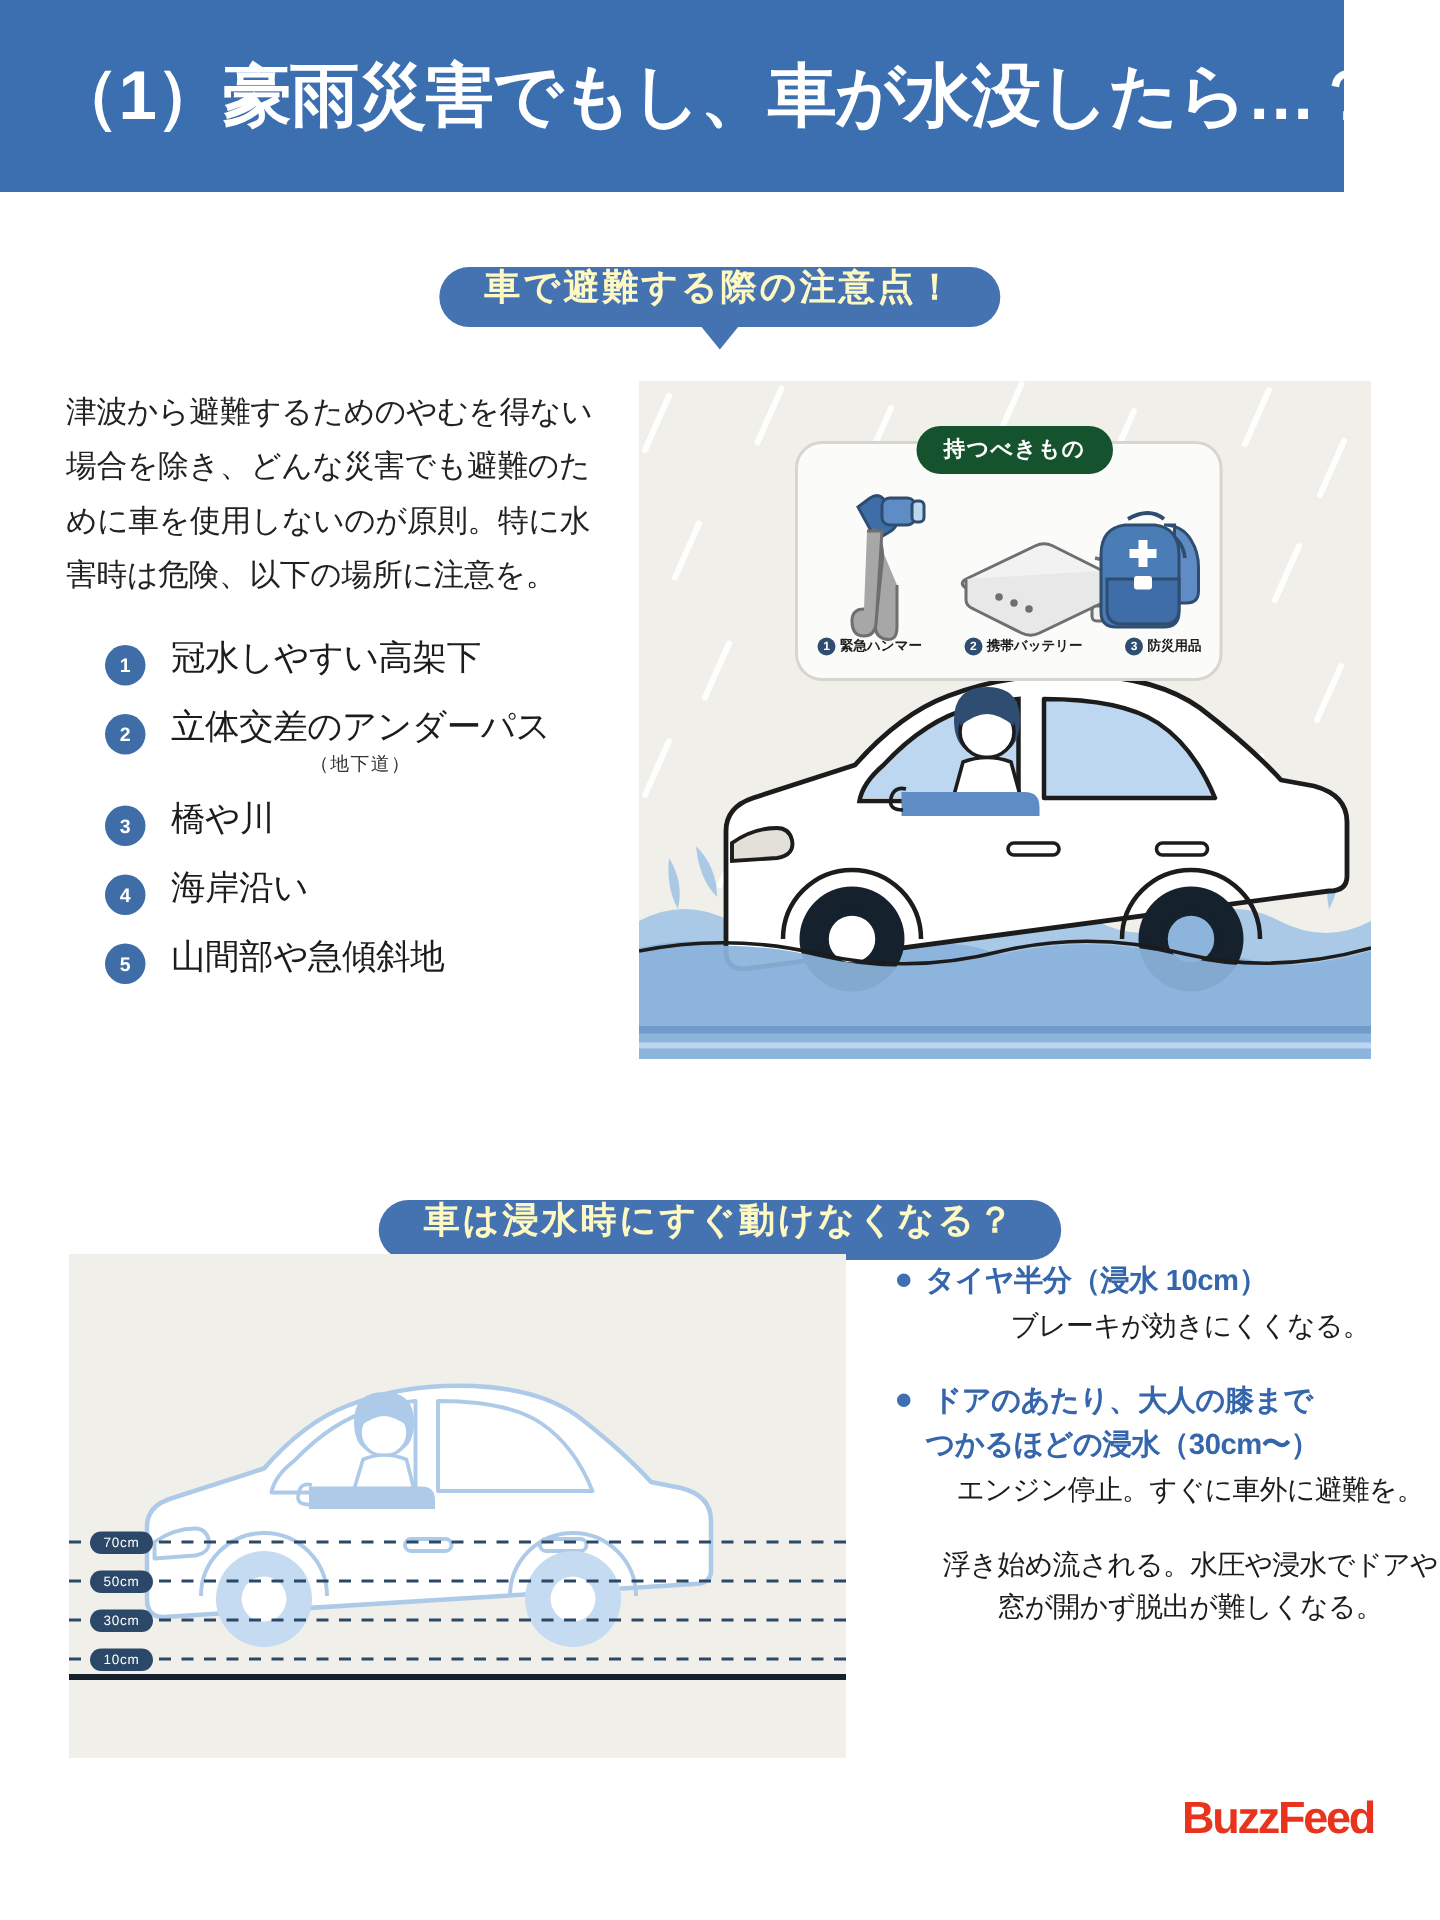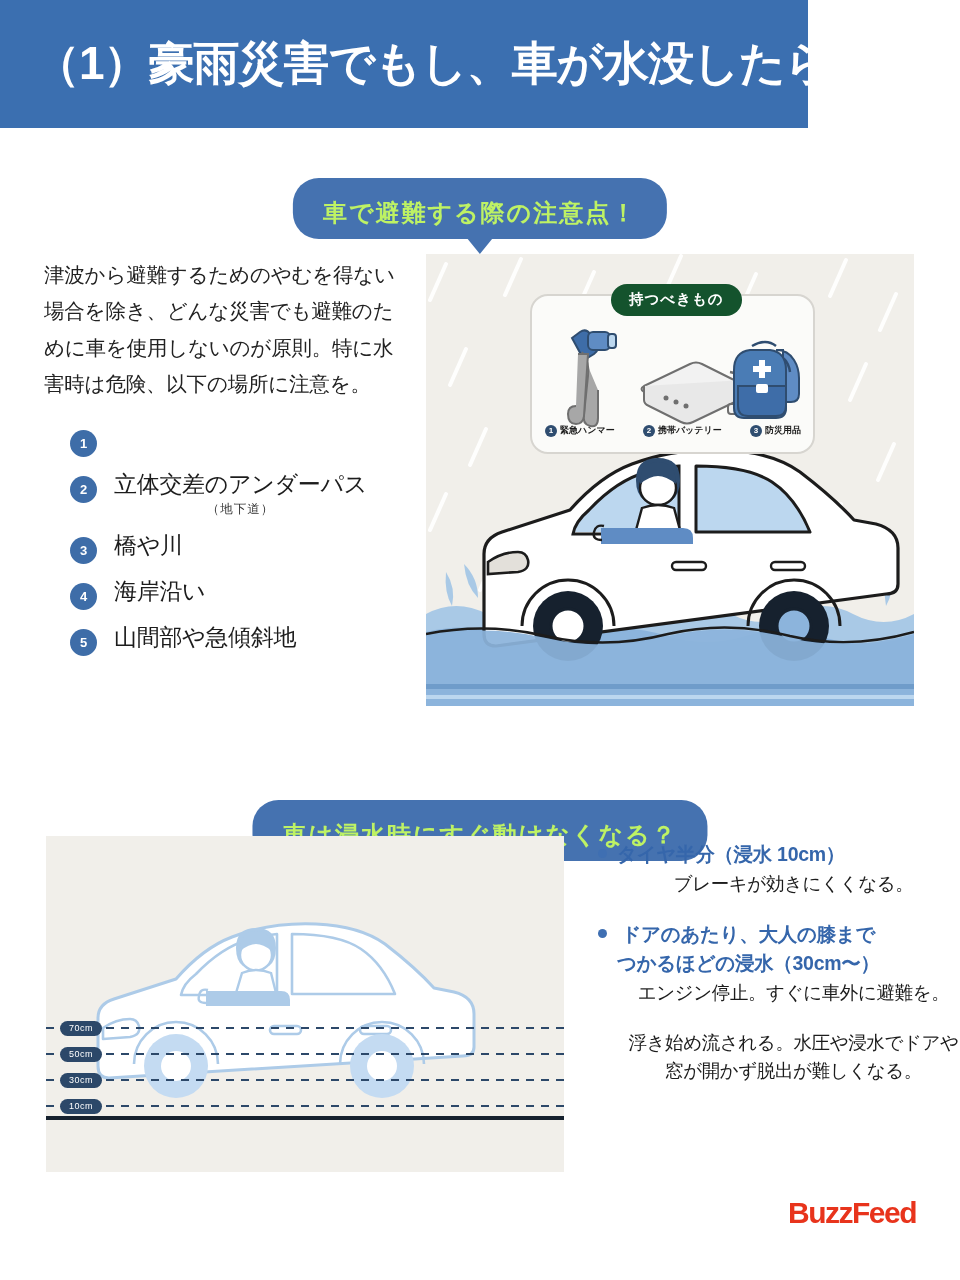--- a/index.html
+++ b/index.html
@@ -6,41 +6,41 @@
   html, body {
     width: 960px; height: 1280px;
     background: #ffffff;
     font-family: "Liberation Sans", "DejaVu Sans", sans-serif;
     overflow: hidden;
   }
   #page { position: relative; width: 960px; height: 1280px; }
 
   
   .header-band {
-    position: absolute; left: 0; top: 0; width: 808px; height: 128px;
+    position: absolute; left: 0; top: 0; width: 896px; height: 128px;
     background: #3b6fb0;
     display: flex; align-items: center;
   }
   .header-title {
     color: #ffffff;
     font-size: 46px;
     font-weight: 700;
     letter-spacing: -1px;
     padding-left: 34px;
     white-space: nowrap;
   }
 
   
   .badge-wrap { position: absolute; display: flex; flex-direction: column; align-items: center; }
   .badge-pill {
-    background: #4572b0; color: #bef264;
+    background: #4572b0; color: #fef9c3;
     border-radius: 26px;
     font-size: 24px; font-weight: 700;
     letter-spacing: 2px;
-    padding: 22px 30px 13px;
+    padding: 1px 30px 13px;
     white-space: nowrap;
     line-height: 1.1;
   }
   .badge-arrow {
     width: 0; height: 0;
     border-left: 13px solid transparent;
     border-right: 13px solid transparent;
     border-top: 16px solid #4572b0;
     margin-top: -1px;
   }
@@ -144,20 +144,23 @@
   <div class="badge-wrap" style="left:50%; top:178px; transform:translateX(-50%);">
     <div class="badge-pill">車で避難する際の注意点！</div>
     <div class="badge-arrow"></div>
   </div>
 
   <div class="intro">津波から避難するためのやむを得ない場合を除き、どんな災害でも避難のために車を使用しないのが原則。特に水害時は危険、以下の場所に注意を。</div>
 
   <div class="num-list">
     <div class="num-item">
       <div class="num-badge">1</div>
+      <div class="num-text">
+        <div class="num-label">冠水しやすい高架下</div>
+      </div>
     </div>
     <div class="num-item">
       <div class="num-badge">2</div>
       <div class="num-text">
         <div class="num-label">立体交差のアンダーパス</div>
         <div class="num-sub">（地下道）</div>
       </div>
     </div>
     <div class="num-item">
       <div class="num-badge">3</div>

